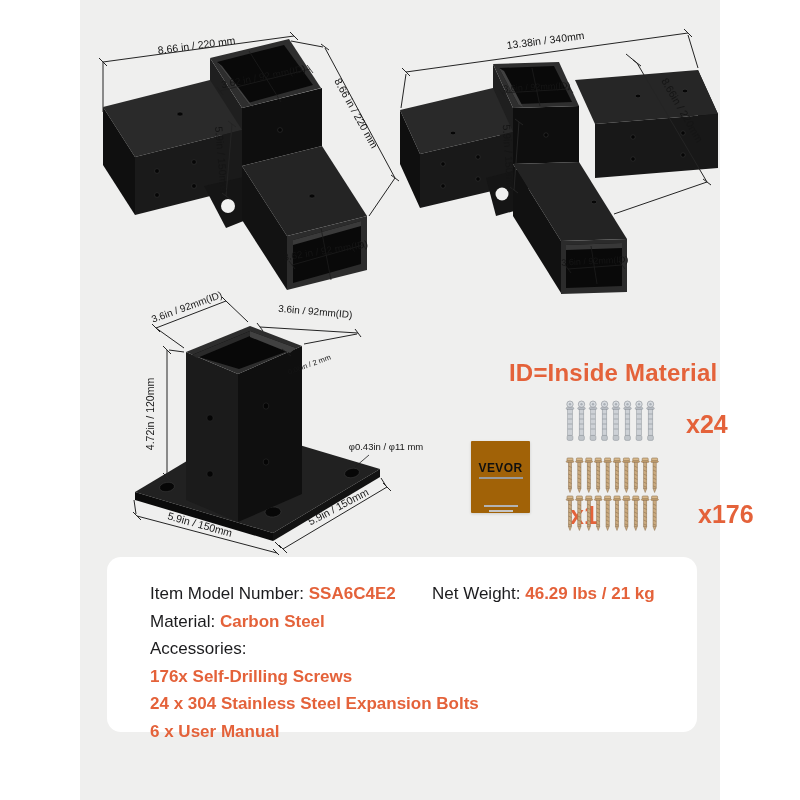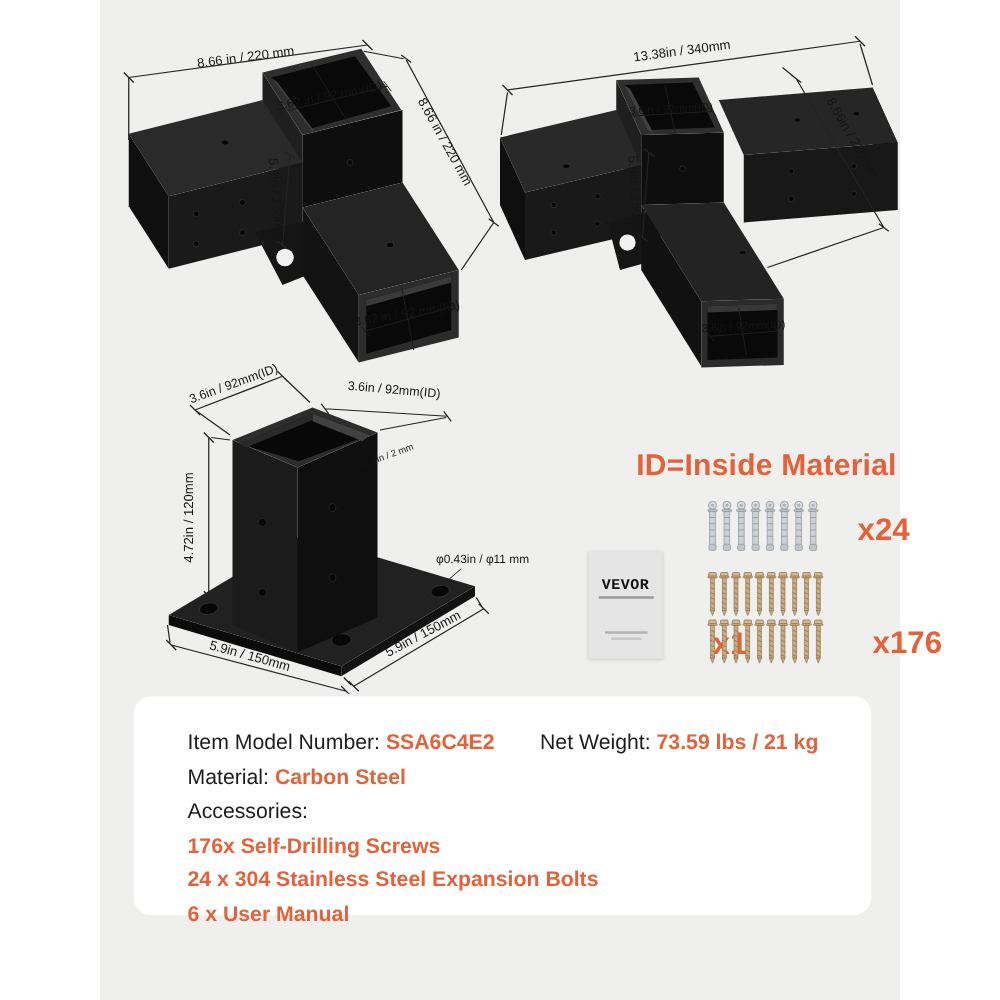--- a/index.html
+++ b/index.html
@@ -9,22 +9,22 @@
   svg{position:absolute;display:block;}
   svg text{fill:#151515;font-family:"Liberation Sans",sans-serif;}
   .dim-line{stroke:#242424;stroke-width:1;fill:none;}
   .dim-thin{stroke:#1d1d1d;stroke-width:0.8;fill:none;}
   .id-heading{position:absolute;left:509px;top:359px;font-size:24px;font-weight:700;color:#e4623a;
               letter-spacing:0.2px;white-space:nowrap;}
   .count{position:absolute;font-size:25px;font-weight:700;color:#e4623a;white-space:nowrap;margin-left:32px;}
   .count-x24{left:654px;top:410px;}
   .count-x1{left:538px;top:501px;}
   .count-x176{left:652px;top:500px;padding-left:14px;}
-  .manual{position:absolute;left:471px;top:441px;width:59px;height:86px;background:#e5e5e5;
-          box-shadow:0 1px 3px rgba(0,0,0,0.15);border-radius:1px;font-family:Liberation Mono, monospace;}
+  .manual{position:absolute;left:471px;top:441px;width:59px;height:72px;background:#a16207;
+          box-shadow:0 1px 3px rgba(0,0,0,0.15);border-radius:1px;}
   .manual-brand{margin-top:20px;text-align:center;font-size:12px;font-weight:800;color:#101010;
                 letter-spacing:0.4px;}
   .manual-bar{height:2px;background:#9a9a9a;margin:2px auto 0 auto;}
   .bar-tagline{width:44px;}
   .bar-line1{width:34px;margin-top:26px;background:#b3b3b3;}
   .bar-line2{width:24px;margin-top:3px;background:#c6c6c6;}
   .spec-card{position:absolute;left:107px;top:557px;width:590px;height:175px;background:#ffffff;
              border-radius:14px;}
   .spec-col{position:absolute;top:23px;font-size:17px;color:#1c1c1e;line-height:27.6px;white-space:nowrap;}
   .col-left{left:43px;}
@@ -244,16 +244,16 @@
   <div class="spec-card">
     <div class="spec-col col-left">
       <div><span>Item Model Number: </span><span class="spec-val">SSA6C4E2</span></div>
       <div><span>Material: </span><span class="spec-val">Carbon Steel</span></div>
       <div>Accessories:</div>
       <div class="spec-acc">176x Self-Drilling Screws</div>
       <div class="spec-acc">24 x 304 Stainless Steel Expansion Bolts</div>
       <div class="spec-acc">6 x User Manual</div>
     </div>
     <div class="spec-col col-right">
-      <div><span>Net Weight: </span><span class="spec-val">73.59 lbs / 21 kg</span></div>
+      <div><span>Net Weight: </span><span class="spec-val">46.29 lbs / 21 kg</span></div>
     </div>
   </div>
 </div>
 
 </body></html>

